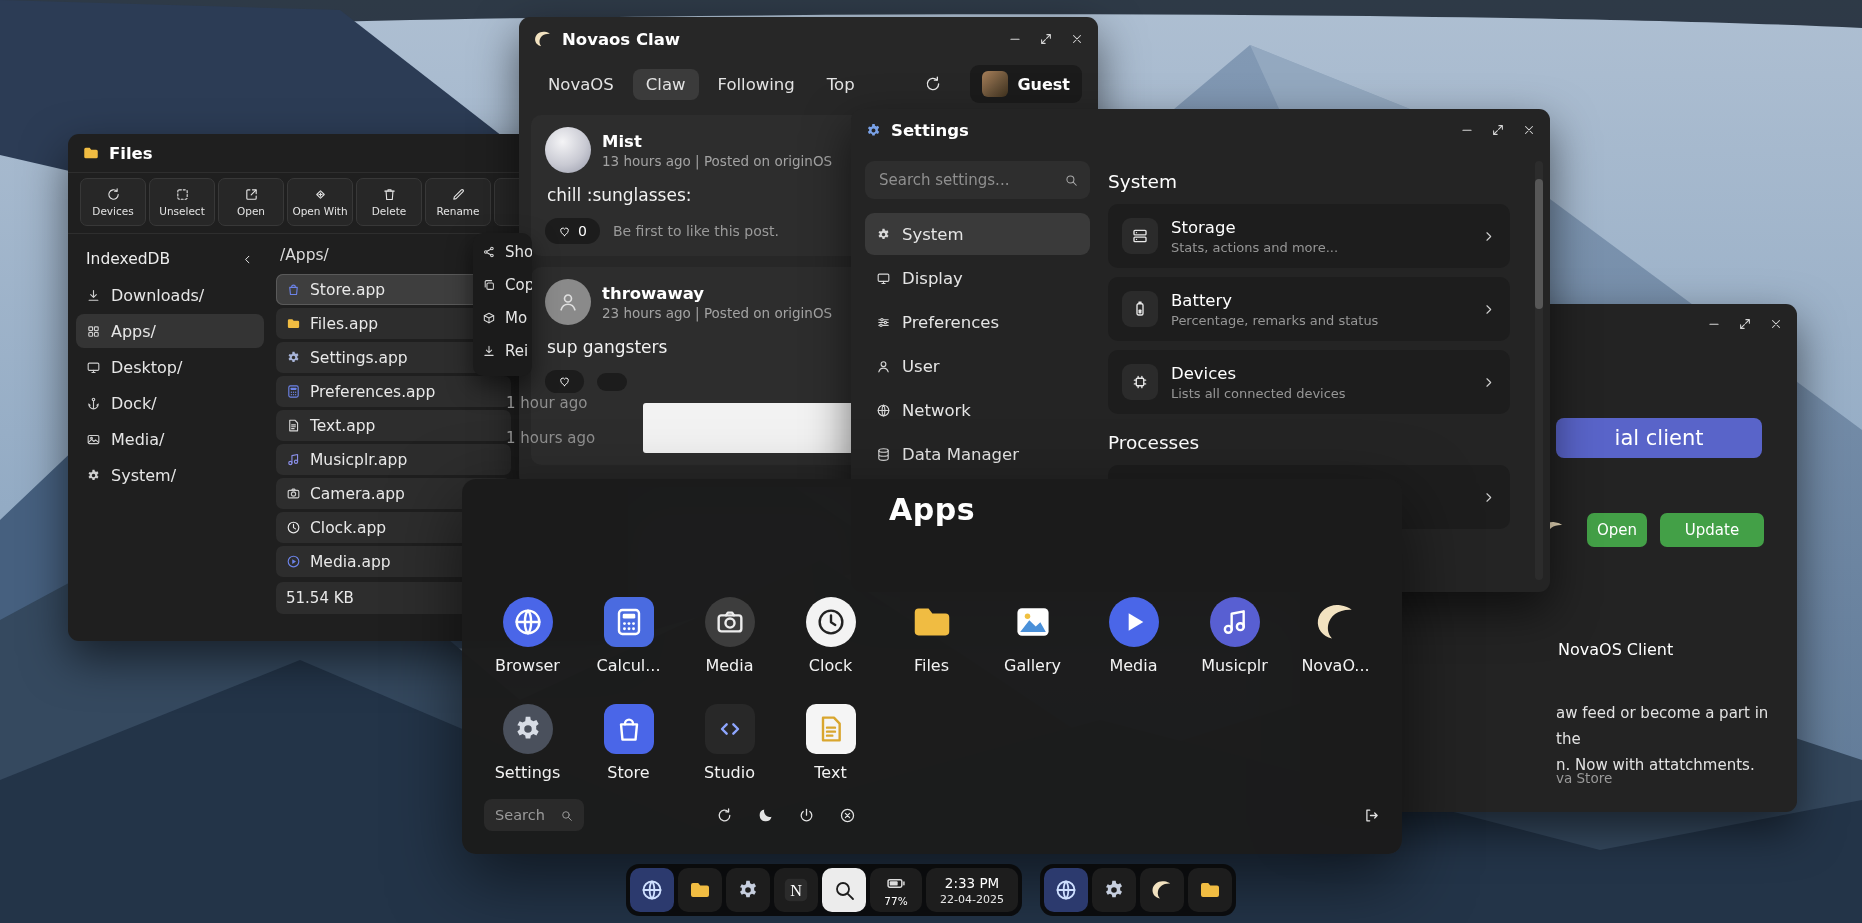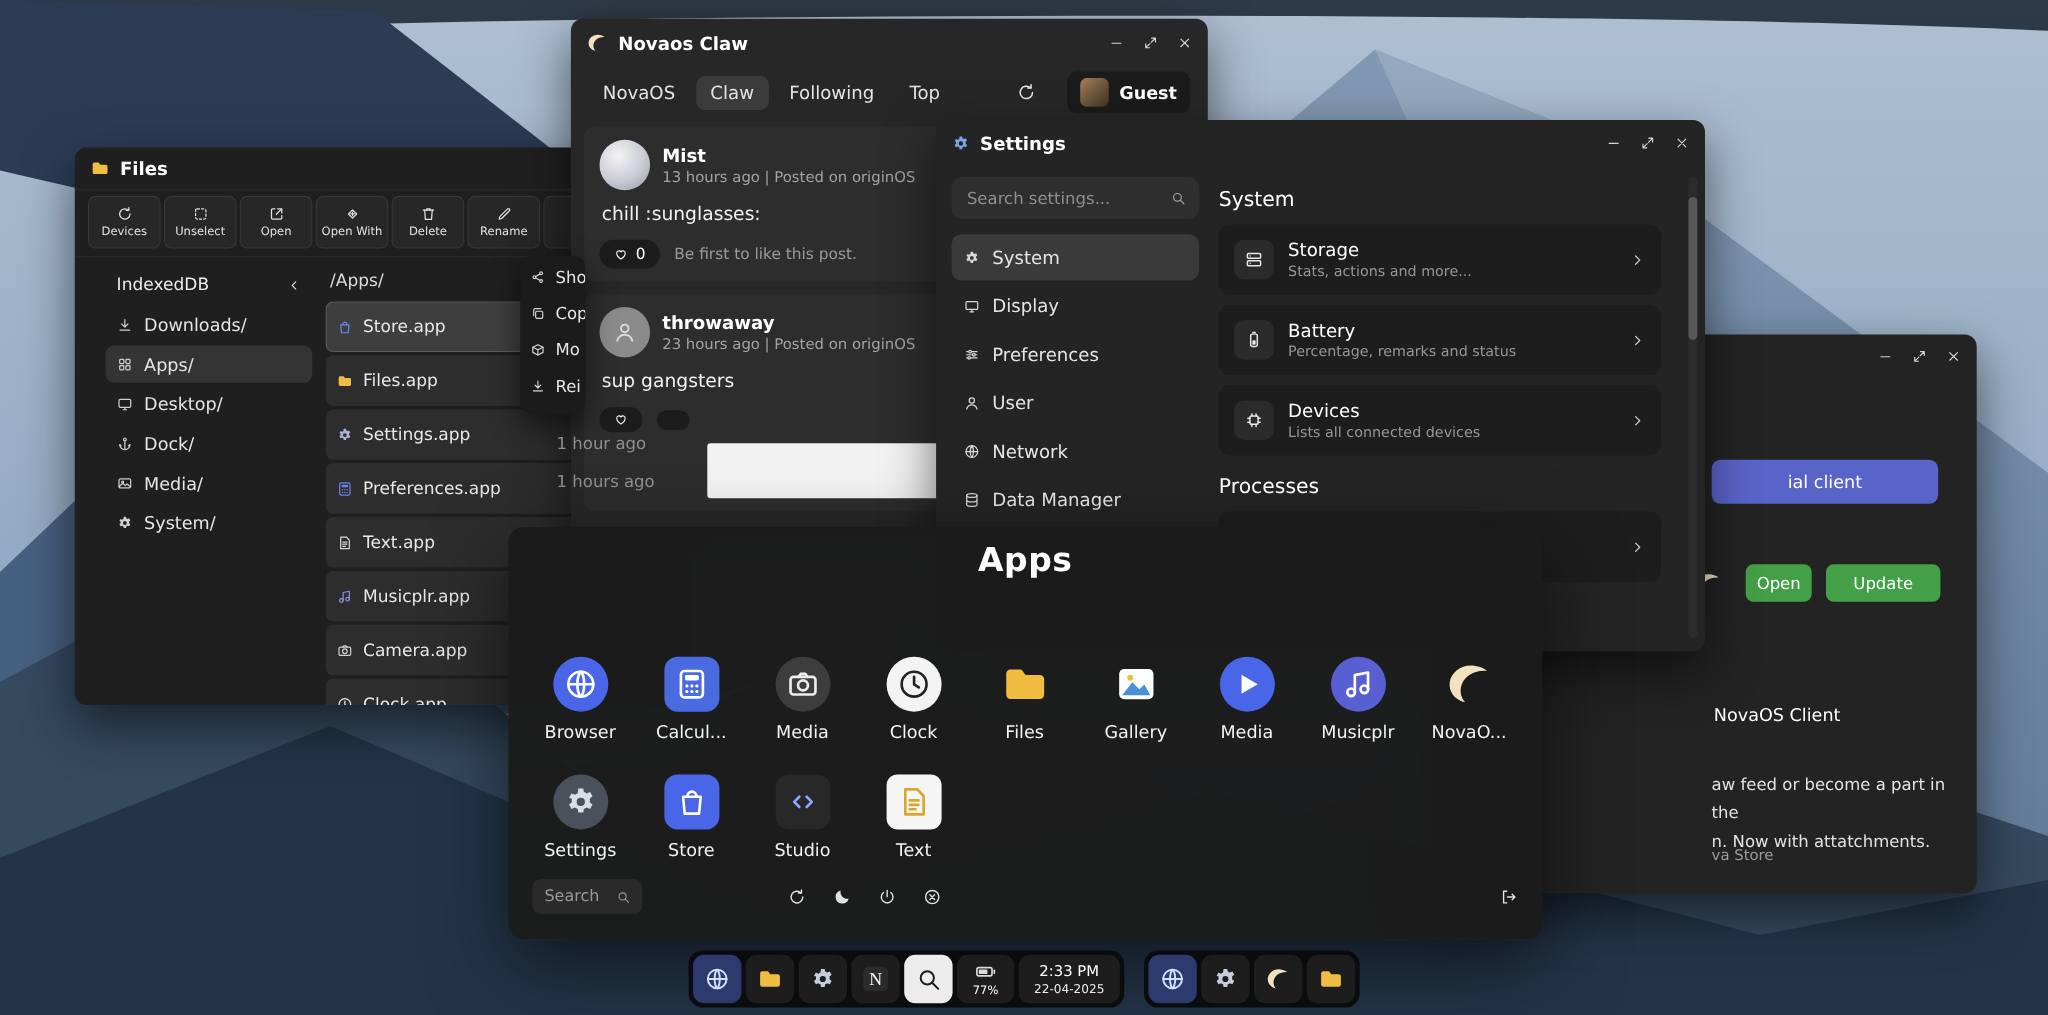--- a/index.html
+++ b/index.html
@@ -26,31 +26,31 @@
   .i-clock{color:#e8e8e8}.i-media{color:#6c83e8}
 
   
   .win-files{left:68px;top:134px;width:560px;height:507px;background:#1f1f1f;z-index:10;}
   .win-files .titlebar{height:38px;border-bottom:1px solid #2e2e2e;}
   .files-toolbar{display:flex;gap:3px;padding:5px 12px 7px;border-bottom:1px solid #2e2e2e;}
   .tool-btn{width:66px;height:48px;background:#272727;border:1px solid #383838;border-radius:7px;
             display:flex;flex-direction:column;align-items:center;justify-content:center;gap:3px;
             color:#e3e3e3;font-family:inherit;padding:0;flex:none;cursor:pointer;}
   .tool-label{font-size:10.5px;white-space:nowrap;}
-  .files-body{display:flex;padding:10px 28px 0;}
+  .files-body{display:flex;padding:10px 8px 0;}
   .files-side{width:188px;flex:none;}
   .side-head{display:flex;align-items:center;justify-content:space-between;padding:6px 10px 10px;
              font-size:15.5px;color:#ececec;}
   .side-item{display:flex;align-items:center;gap:10px;height:34px;padding:0 10px;border-radius:8px;
              font-size:16px;color:#e6e6e6;margin-bottom:2px;cursor:pointer;}
   .side-item.active{background:#343434;}
   .side-item .ic{color:#cfcfcf;}
   .files-main{flex:1;padding-left:12px;}
   .files-path{font-size:15.5px;color:#dcdcdc;padding:2px 4px 10px;}
-  .file-row{display:flex;align-items:center;gap:9px;width:235px;height:46px;background:#2d2d2d;
+  .file-row{display:flex;align-items:center;gap:9px;width:235px;height:31px;background:#2d2d2d;
             border-radius:7px;padding:0 10px;margin-bottom:3px;font-size:15.5px;box-sizing:border-box;cursor:pointer;}
   .file-row.active{background:#3e3e3e;box-shadow:inset 0 0 0 1px #5a5a5a;}
   .files-status{width:235px;height:32px;background:#2d2d2d;border-radius:7px;display:flex;
                 align-items:center;padding:0 10px;margin-top:5px;font-size:15px;box-sizing:border-box;}
 
   
   .ctx-menu{position:absolute;left:473px;top:233px;width:59px;height:139px;background:#1b1b1b;
             border-radius:10px;box-shadow:0 10px 25px rgba(0,0,0,.5);z-index:25;overflow:hidden;padding:2px 0;}
   .ctx-item{display:flex;align-items:center;gap:9px;height:33px;padding:0 9px;font-size:15px;
             color:#e5e5e5;white-space:nowrap;cursor:pointer;}
@@ -108,21 +108,21 @@
                 align-items:center;justify-content:center;color:#e8e8e8;}
   .card-title{font-size:16.5px;color:#fff;}
   .card-sub{font-size:13px;color:#969696;margin-top:3px;}
   .card-chev{margin-left:auto;color:#cfcfcf;}
   .set-scroll{position:absolute;right:7px;top:52px;height:419px;width:8px;background:#2c2c2c;border-radius:4px;}
   .set-thumb{position:absolute;left:0;top:18px;width:8px;height:130px;background:#575757;border-radius:4px;cursor:pointer;}
 
   
   .win-store{left:1300px;top:304px;width:497px;height:508px;background:#232323;z-index:15;}
   .store-primary{position:absolute;left:256px;top:114px;width:206px;height:40px;background:#5964c9;
-                 border:none;border-radius:8px;color:#fff;font-size:16px;font-family:inherit;cursor:pointer;}
+                 border:none;border-radius:8px;color:#fff;font-size:21px;font-family:inherit;cursor:pointer;}
   .store-claw{position:absolute;left:237px;top:214px;width:30px;height:30px;color:#f2e2c0;}
   .btn-green{position:absolute;background:#43a047;border:none;border-radius:7px;color:#fff;
              font-size:15px;font-family:inherit;cursor:pointer;}
   .store-open{left:287px;top:209px;width:60px;height:34px;}
   .store-update{left:360px;top:209px;width:104px;height:34px;}
   .store-name{position:absolute;left:258px;top:336px;font-size:16px;color:#fff;}
   .store-desc{position:absolute;left:256px;top:396px;font-size:15px;color:#e2e2e2;line-height:26px;}
   .store-src{position:absolute;left:256px;top:466px;font-size:13.5px;color:#9a9a9a;}
 
   

